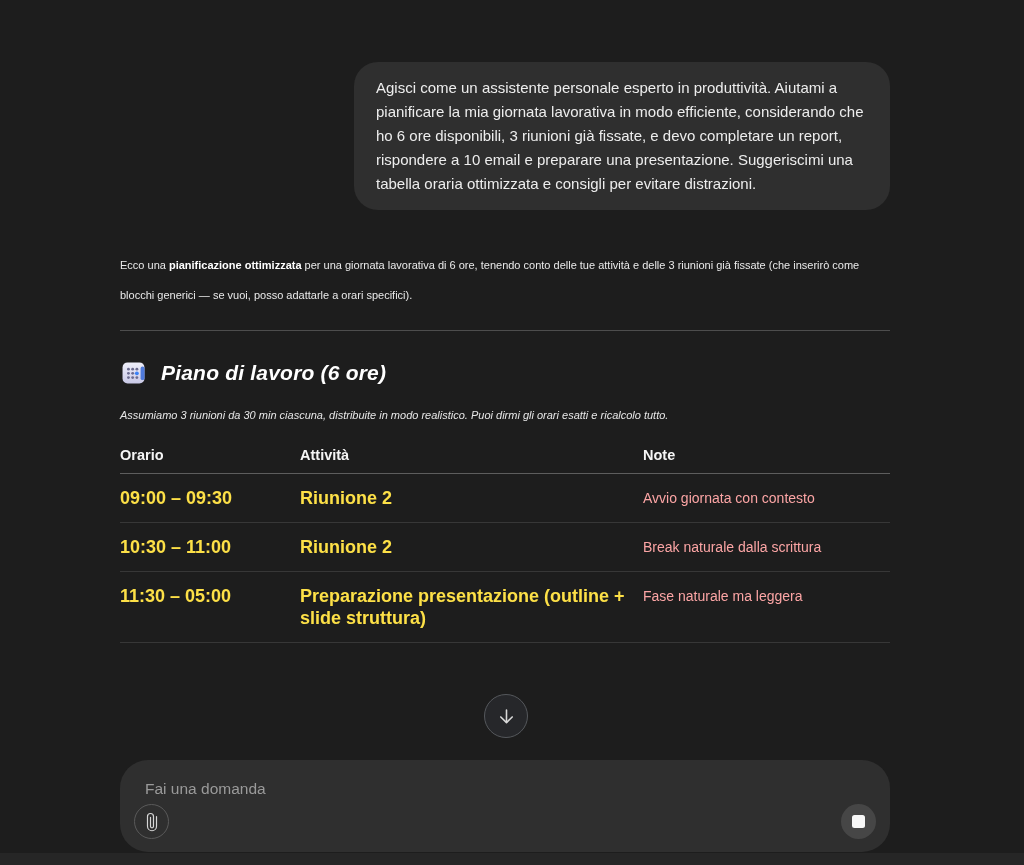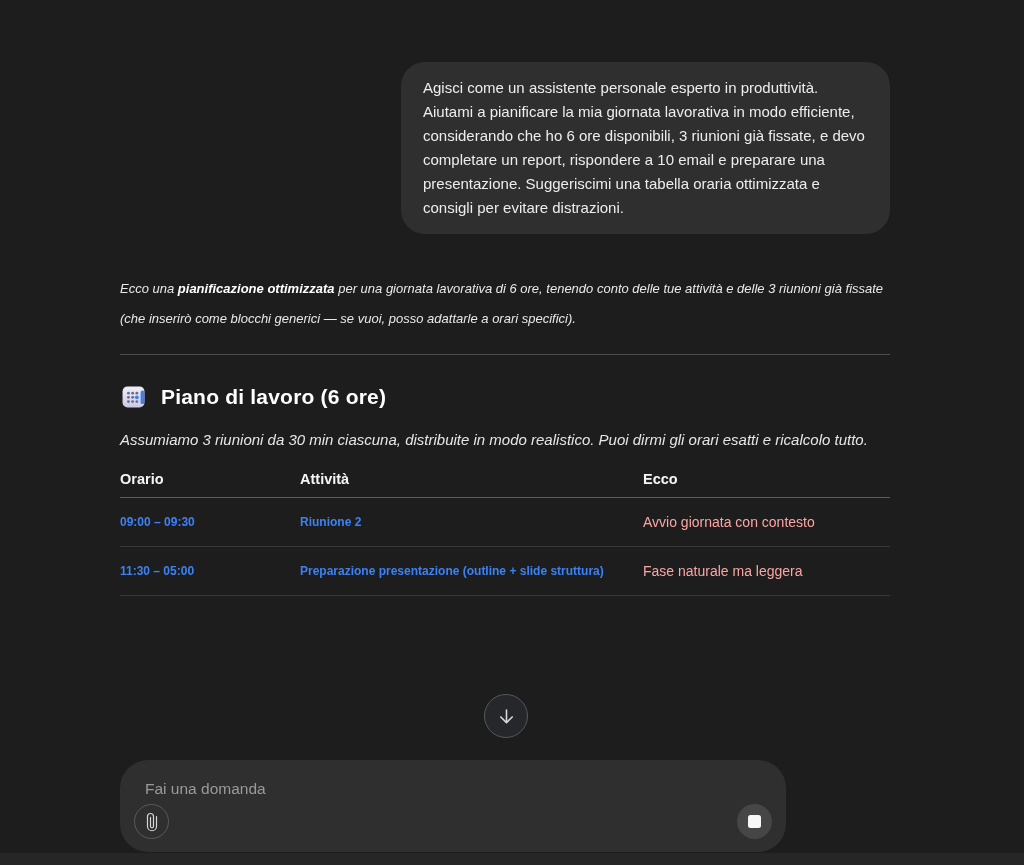--- a/index.html
+++ b/index.html
@@ -12,57 +12,57 @@
     overflow:hidden;
   }
   .column {
     position:absolute;
     left:120px; top:0;
     width:770px;
   }
   
   .user-bubble {
     margin:62px 0 0 auto;
-    width:489px;
+    width:536px;
     background:#2f2f2f;
     border-radius:24px;
     padding:14px 22px;
     font-size:15px;
     line-height:24px;
     color:#ededed;
   }
   
   .intro {
     margin:40px 0 0;
-    font-size:13px;
+    font-size:11px;
     line-height:30px;
     color:#e9e9e9;
-    font-style:italic;
   }
   .intro strong { color:#ffffff; }
   hr.section-divider {
     border:none;
     border-top:1px solid #4d4d4d;
     margin:20px 0 0;
   }
   h2.section-heading {
     margin:28px 0 0;
     display:flex;
     align-items:center;
     gap:14px;
     font-size:21px;
     font-weight:bold;
     color:#ffffff;
     letter-spacing:0.2px;
+    font-style:italic;
   }
   .cal-icon { display:inline-flex; width:27px; height:27px; }
   .note {
     margin:16px 0 0;
     font-style:italic;
-    font-size:15px;
+    font-size:11px;
     line-height:27px;
     color:#e6e6e6;
   }
   
   table.schedule {
     margin-top:10px;
     width:100%;
     border-collapse:collapse;
     table-layout:fixed;
   }
@@ -79,41 +79,41 @@
   table.schedule td {
     font-size:14px;
     color:#fca5a5;
     padding:13px 12px 13px 0;
     border-bottom:1px solid #373737;
     vertical-align:top;
     line-height:22px;
   }
   table.schedule td.b {
     font-weight:bold;
-    font-size:12px;
-    color:#3b82f6;
+    font-size:18px;
+    color:#fde047;
   }
   table.schedule td:last-child { padding-right:0; white-space:nowrap; overflow:visible; }
   
   .scroll-btn {
     position:absolute;
     left:484px; top:694px;
     width:44px; height:44px;
     border-radius:50%;
     background:#26272a;
     border:1px solid #55585c;
     display:flex; align-items:center; justify-content:center;
     cursor:pointer;
     z-index:5;
   }
   
   .composer {
     position:absolute;
     left:120px; top:760px;
-    width:666px; height:92px;
+    width:770px; height:92px;
     background:#2f2f2f;
     border-radius:28px;
     z-index:6;
   }
   .composer textarea {
     position:absolute;
     left:25px; top:20px;
     width:700px; height:28px;
     background:transparent;
     border:none; outline:none; resize:none;
@@ -202,28 +202,33 @@
     <table class="schedule">
       <colgroup>
           <col class="c1">
           <col class="c2">
           <col class="c3">
         </colgroup>
       <thead>
         <tr>
           <th>Orario</th>
           <th>Attività</th>
-          <th>Ecco</th>
+          <th>Note</th>
         </tr>
       </thead>
       <tbody>
         <tr>
           <td class="b">09:00 – 09:30</td>
           <td class="b">Riunione 2</td>
           <td>Avvio giornata con contesto</td>
+        </tr>
+        <tr>
+          <td class="b">10:30 – 11:00</td>
+          <td class="b">Riunione 2</td>
+          <td>Break naturale dalla scrittura</td>
         </tr>
         <tr>
           <td class="b">11:30 – 05:00</td>
           <td class="b">Preparazione presentazione (outline + slide struttura)</td>
           <td>Fase naturale ma leggera</td>
         </tr>
       </tbody>
     </table>
 
   </div>

